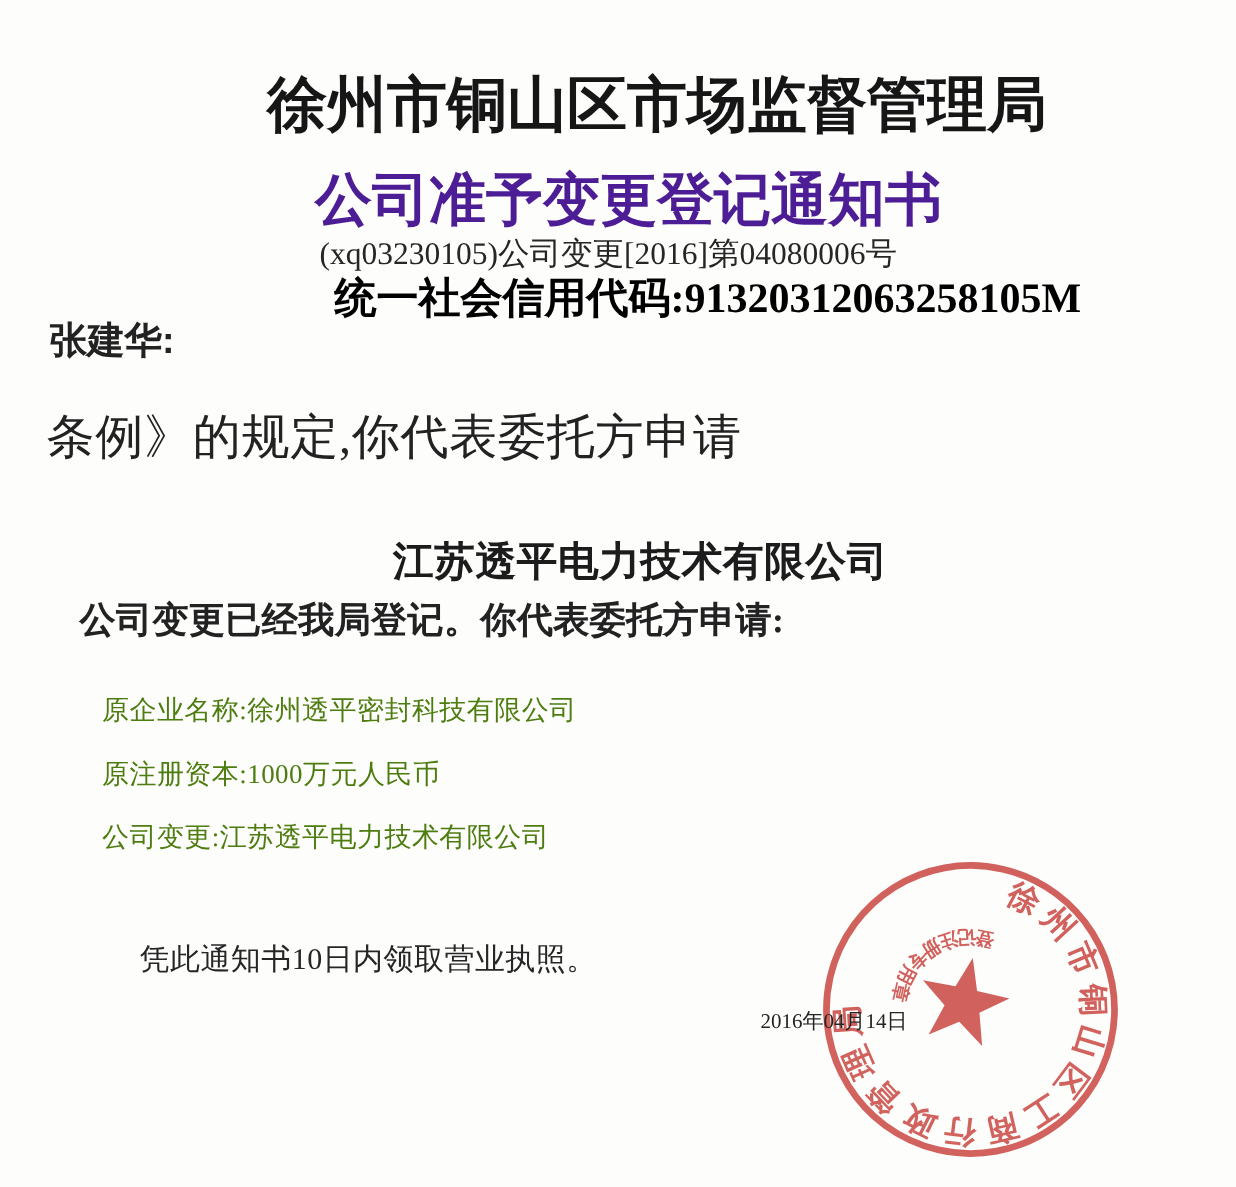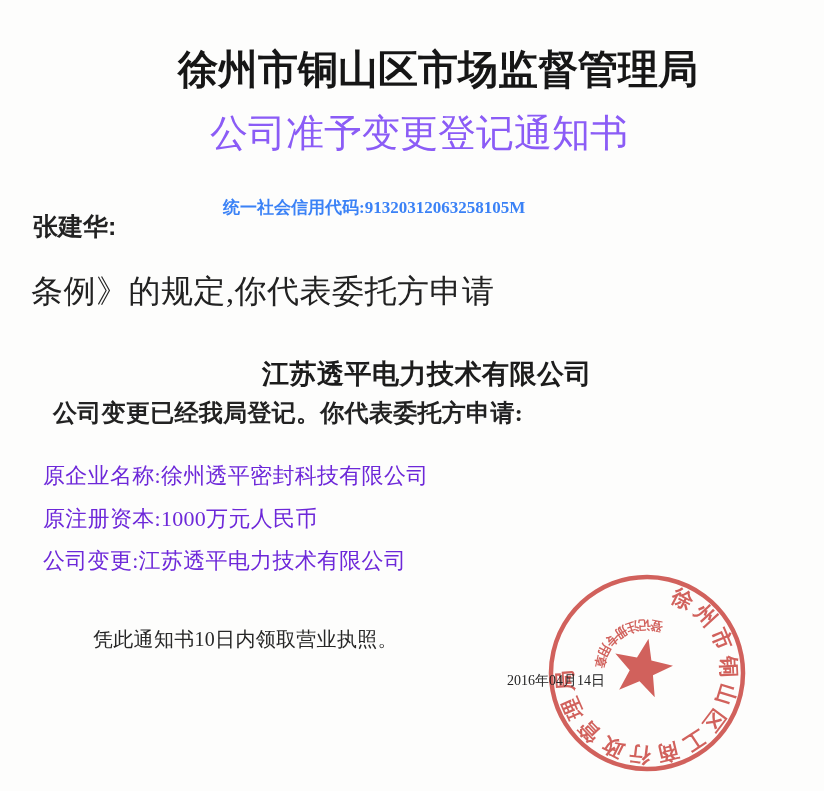--- a/index.html
+++ b/index.html
@@ -2,54 +2,55 @@
 <html><head>
 <meta charset="utf-8">
 <style>
   html,body{margin:0;padding:0;}
   body{width:824px;height:791px;overflow:hidden;background:#fdfdfc;}
   .page{position:relative;width:824px;height:590px;background:#fdfdfc;
         font-family:"Liberation Serif",serif;color:#1e1e1e;}
   .abs{position:absolute;white-space:nowrap;}
 
   .authority{left:178px;top:42px;font-size:40px;font-weight:700;letter-spacing:0px;color:#161616;}
-  .notice-title{left:210px;top:108px;font-size:38px;font-weight:400;color:#8b5cf6;}
+  .notice-title{left:210px;top:108px;font-size:38px;font-weight:700;color:#4c1d95;}
   .docnum{left:213px;top:155px;font-size:21px;color:#262626;}
-  .creditcode{left:223px;top:196px;font-size:17px;font-weight:600;color:#3b82f6;}
+  .creditcode{left:223px;top:180px;font-size:28px;font-weight:600;color:#000000;}
 
   .salutation{left:33px;top:210px;font-size:25px;font-weight:700;
               font-family:"Liberation Sans",sans-serif;color:#222;}
   .body-line1{left:88px;top:243px;font-size:24px;letter-spacing:0.5px;color:#222;}
   .body-line2{left:31px;top:270px;font-size:32px;letter-spacing:0.5px;color:#222;}
 
   .company-name{left:262px;top:356px;font-size:27px;font-weight:700;letter-spacing:0.5px;
                 font-family:"Liberation Sans",sans-serif;color:#1c1c1c;}
 
   .statement{left:53px;top:397px;font-size:24px;font-weight:600;letter-spacing:0.3px;color:#222;}
 
-  .change{left:43px;font-size:22px;letter-spacing:0.3px;color:#6d28d9;}
+  .change{left:68px;font-size:18px;letter-spacing:0.3px;color:#4d7c0f;}
   .change.c0{top:461px;}
   .change.c1{top:504px;}
   .change.c2{top:546px;}
   .change.c3{top:588px;}
 
   .note{left:93px;top:626px;font-size:20px;letter-spacing:0.3px;color:#262626;}
   .issue-date{left:507px;top:672px;font-size:14px;color:#242424;z-index:3;}
 
   .seal{position:absolute;left:542px;top:569px;width:212px;height:212px;z-index:2;
         opacity:0.82;filter:blur(0.3px);}
   .seal text{font-family:"Liberation Serif",serif;font-weight:600;}
 </style>
 </head>
 <body>
 
 <div class="page">
 
   <div class="abs authority">徐州市铜山区市场监督管理局</div>
   <div class="abs notice-title">公司准予变更登记通知书</div>
+  <div class="abs docnum">(xq03230105)公司变更[2016]第04080006号</div>
   <div class="abs creditcode">统一社会信用代码:91320312063258105M</div>
 
   <div class="abs salutation">张建华:</div>
   <div class="abs body-line2">条例》的规定,你代表委托方申请</div>
 
   <div class="abs company-name">江苏透平电力技术有限公司</div>
 
   <div class="abs statement">公司变更已经我局登记。你代表委托方申请:</div>
 
   <div class="abs change c0">原企业名称:徐州透平密封科技有限公司</div>

